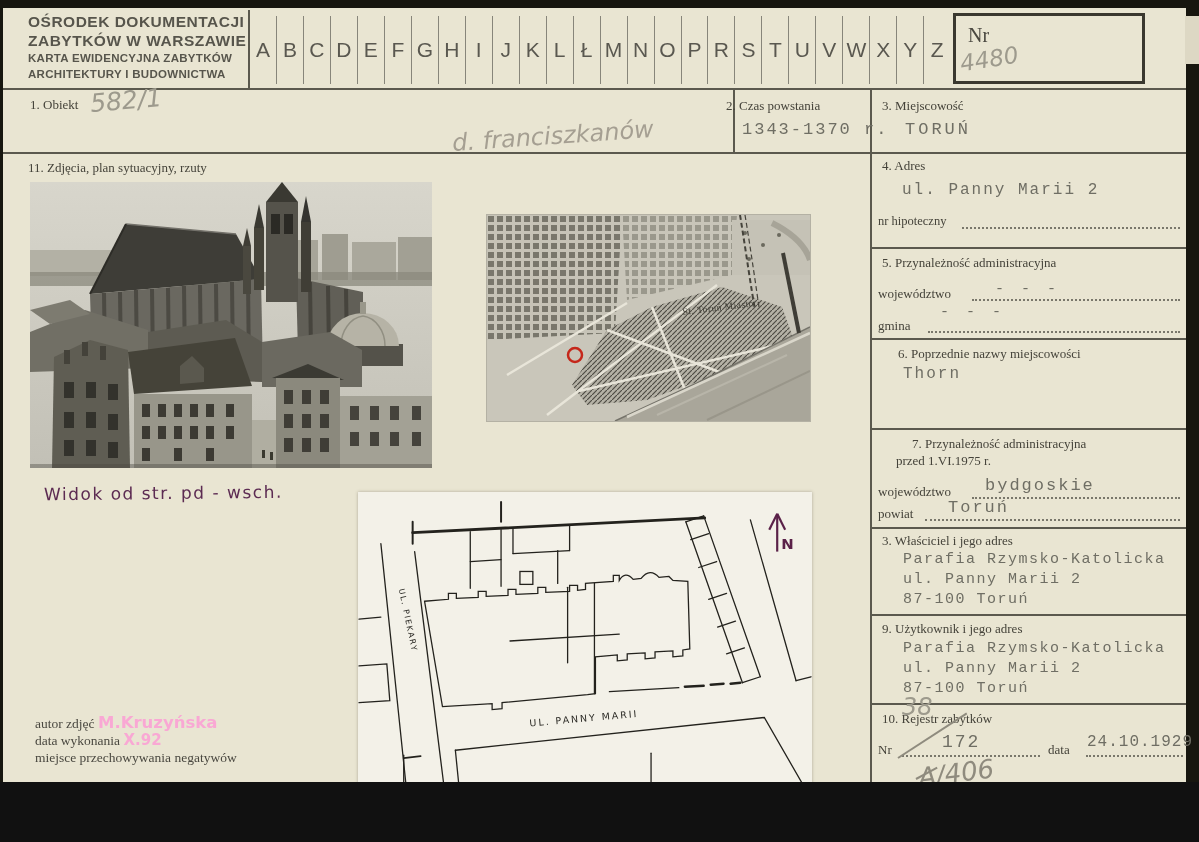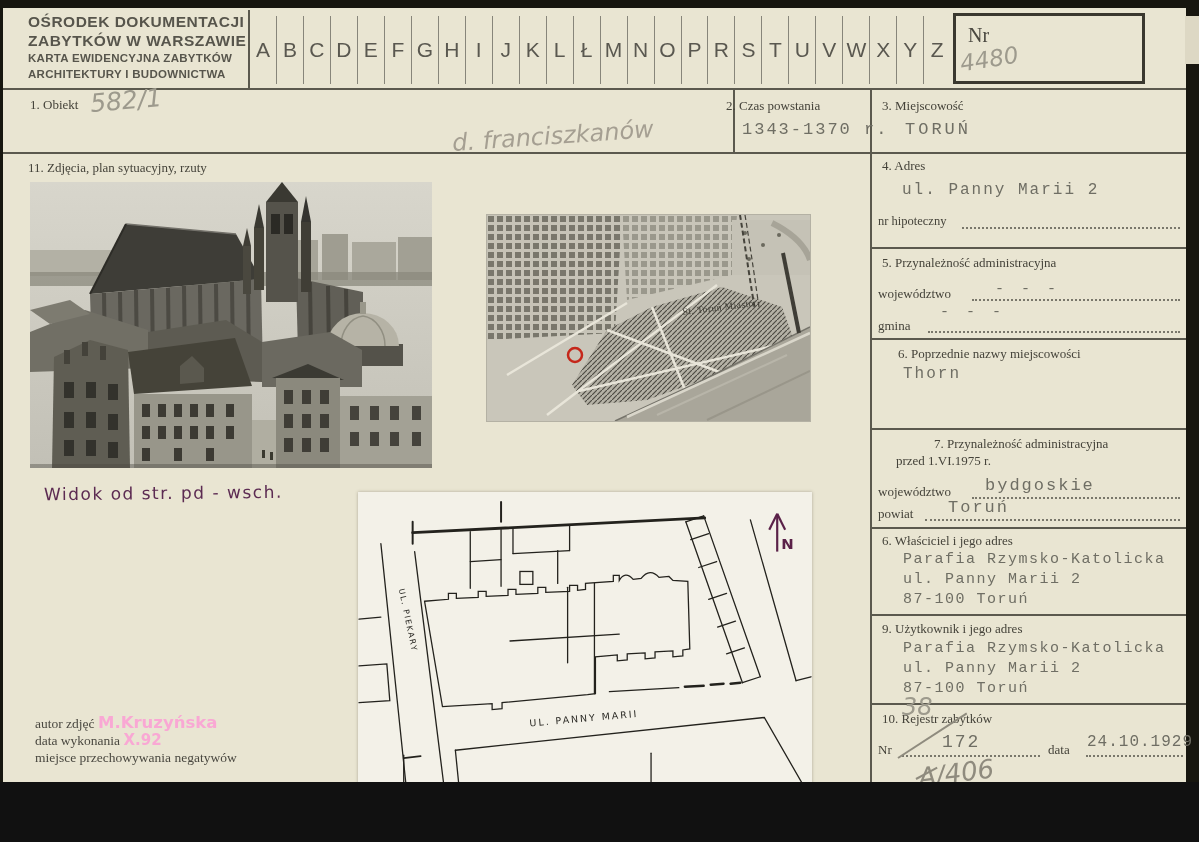--- a/index.html
+++ b/index.html
@@ -375,31 +375,31 @@
   <div class="mono" style="left:995px;top:281px;font-size:15px;letter-spacing:4px;">- - -</div>
   <div class="serif-label" style="left:878px;top:318px;">gmina</div>
   <div class="leader" style="left:928px;top:331px;width:252px;"></div>
   <div class="mono" style="left:940px;top:304px;font-size:15px;letter-spacing:4px;">- - -</div>
   <div class="hline" style="left:872px;top:338px;width:314px;"></div>
 
   <div class="serif-label" style="left:898px;top:346px;">6. Poprzednie nazwy miejscowości</div>
   <div class="mono" style="left:903px;top:365px;font-size:16px;letter-spacing:2px;">Thorn</div>
   <div class="hline" style="left:872px;top:428px;width:314px;"></div>
 
-  <div class="serif-label" style="left:934px;top:436px;text-align:center;">7. Przynależność administracyjna</div>
+  <div class="serif-label" style="left:912px;top:436px;text-align:center;">7. Przynależność administracyjna</div>
   <div class="serif-label" style="left:896px;top:453px;">przed 1.VI.1975 r.</div>
   <div class="serif-label" style="left:878px;top:484px;">województwo</div>
   <div class="leader" style="left:972px;top:497px;width:208px;"></div>
   <div class="mono" style="left:985px;top:476px;font-size:17px;letter-spacing:2px;">bydgoskie</div>
   <div class="serif-label" style="left:878px;top:506px;">powiat</div>
   <div class="leader" style="left:925px;top:519px;width:255px;"></div>
   <div class="mono" style="left:948px;top:498px;font-size:17px;letter-spacing:2px;">Toruń</div>
   <div class="hline" style="left:872px;top:527px;width:314px;"></div>
 
-  <div class="serif-label" style="left:882px;top:533px;">6. Właściciel i jego adres</div>
+  <div class="serif-label" style="left:882px;top:533px;">3. Właściciel i jego adres</div>
   <div class="mono addr-line" style="left:903px;top:550px;">Parafia Rzymsko-Katolicka</div>
   <div class="mono addr-line" style="left:903px;top:570px;">ul. Panny Marii 2</div>
   <div class="mono addr-line" style="left:903px;top:590px;">87-100 Toruń</div>
   <div class="hline" style="left:872px;top:614px;width:314px;"></div>
 
   <div class="serif-label" style="left:882px;top:621px;">9. Użytkownik i jego adres</div>
   <div class="mono addr-line" style="left:903px;top:639px;">Parafia Rzymsko-Katolicka</div>
   <div class="mono addr-line" style="left:903px;top:659px;">ul. Panny Marii 2</div>
   <div class="mono addr-line" style="left:903px;top:679px;">87-100 Toruń</div>
   <div class="hline" style="left:872px;top:703px;width:314px;"></div>

